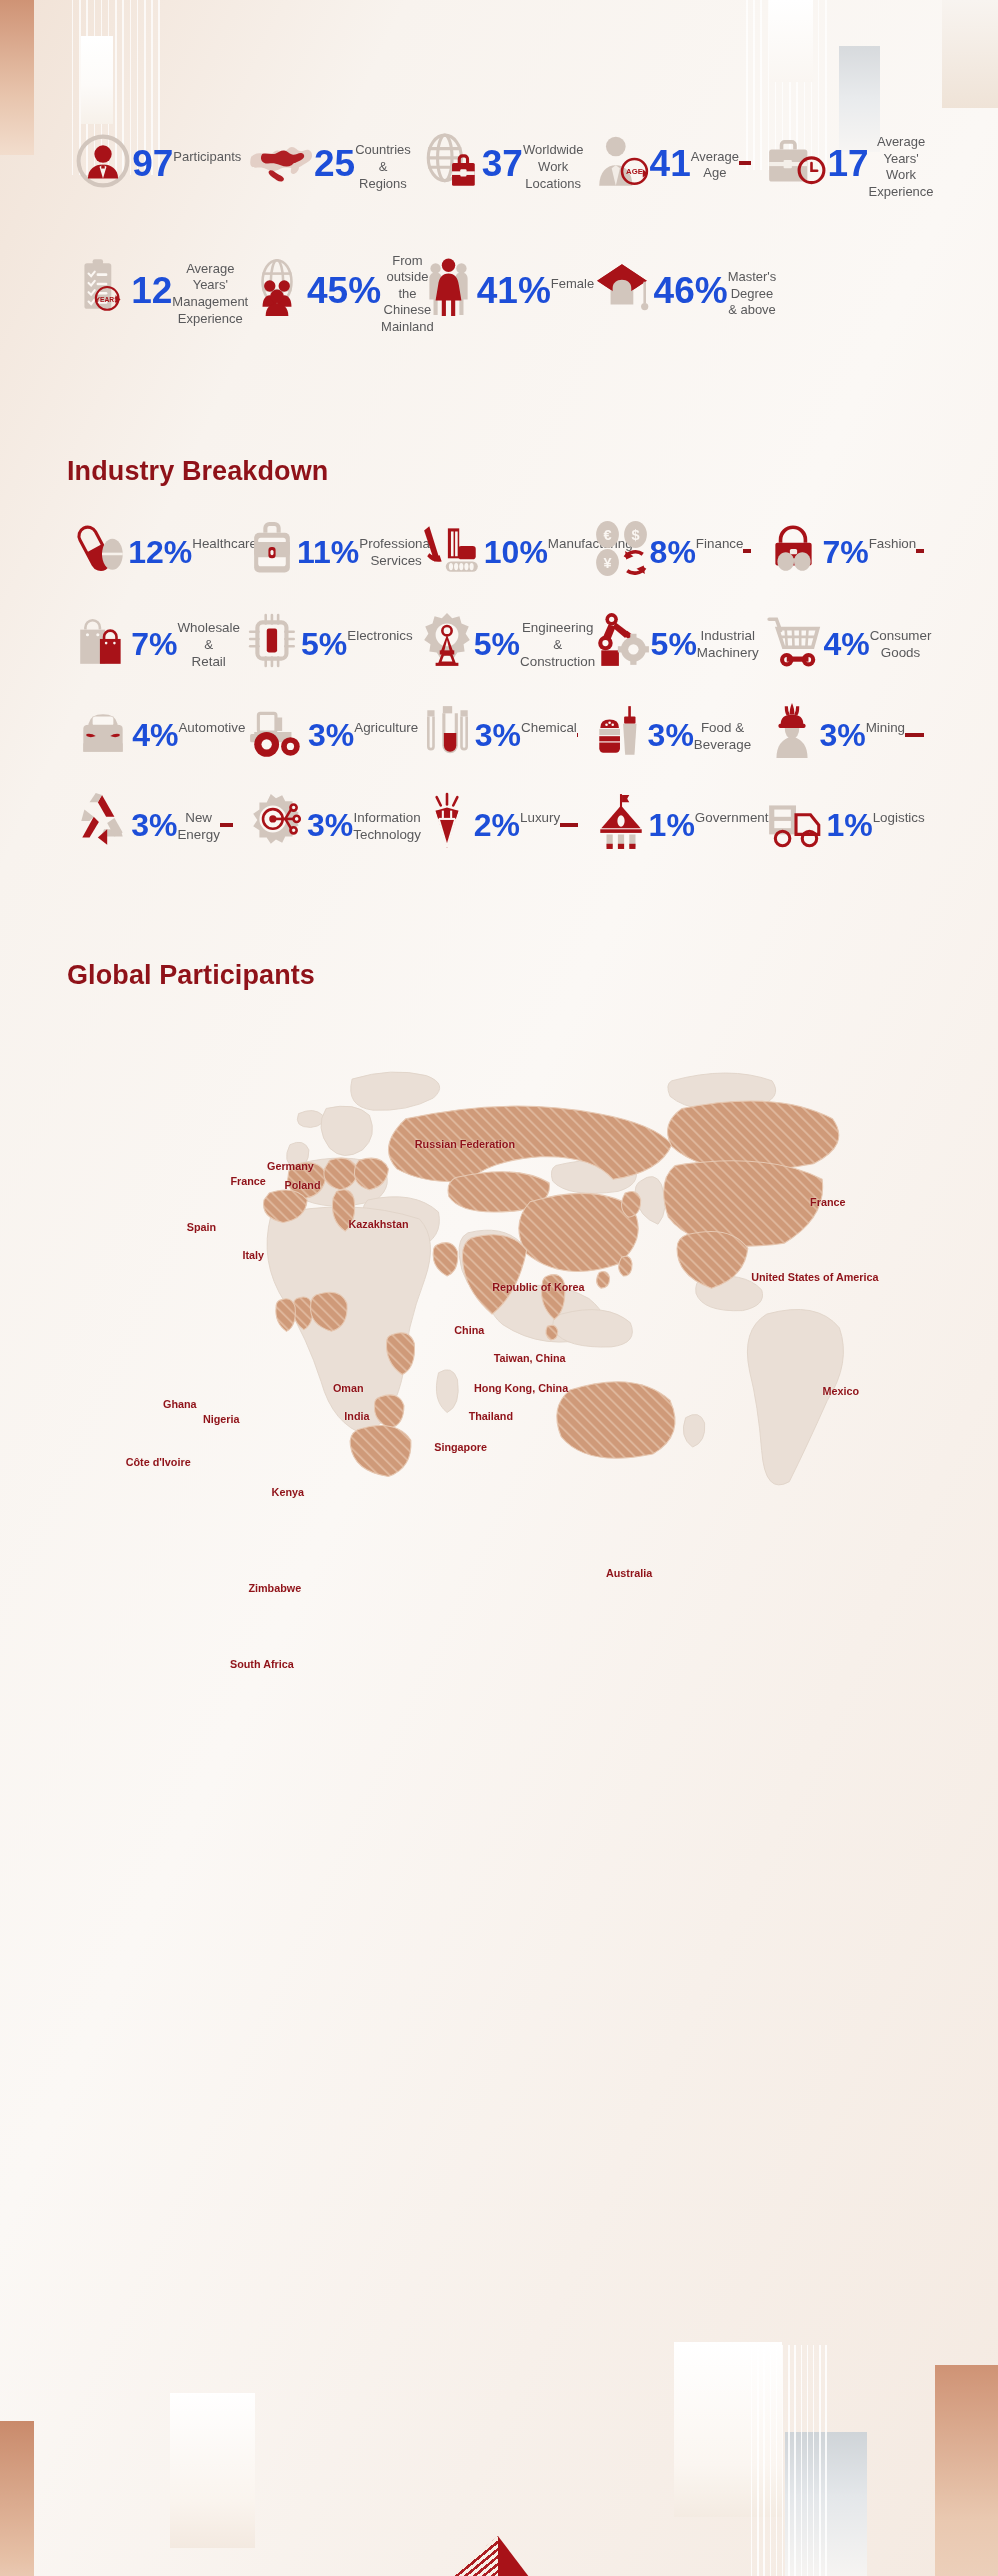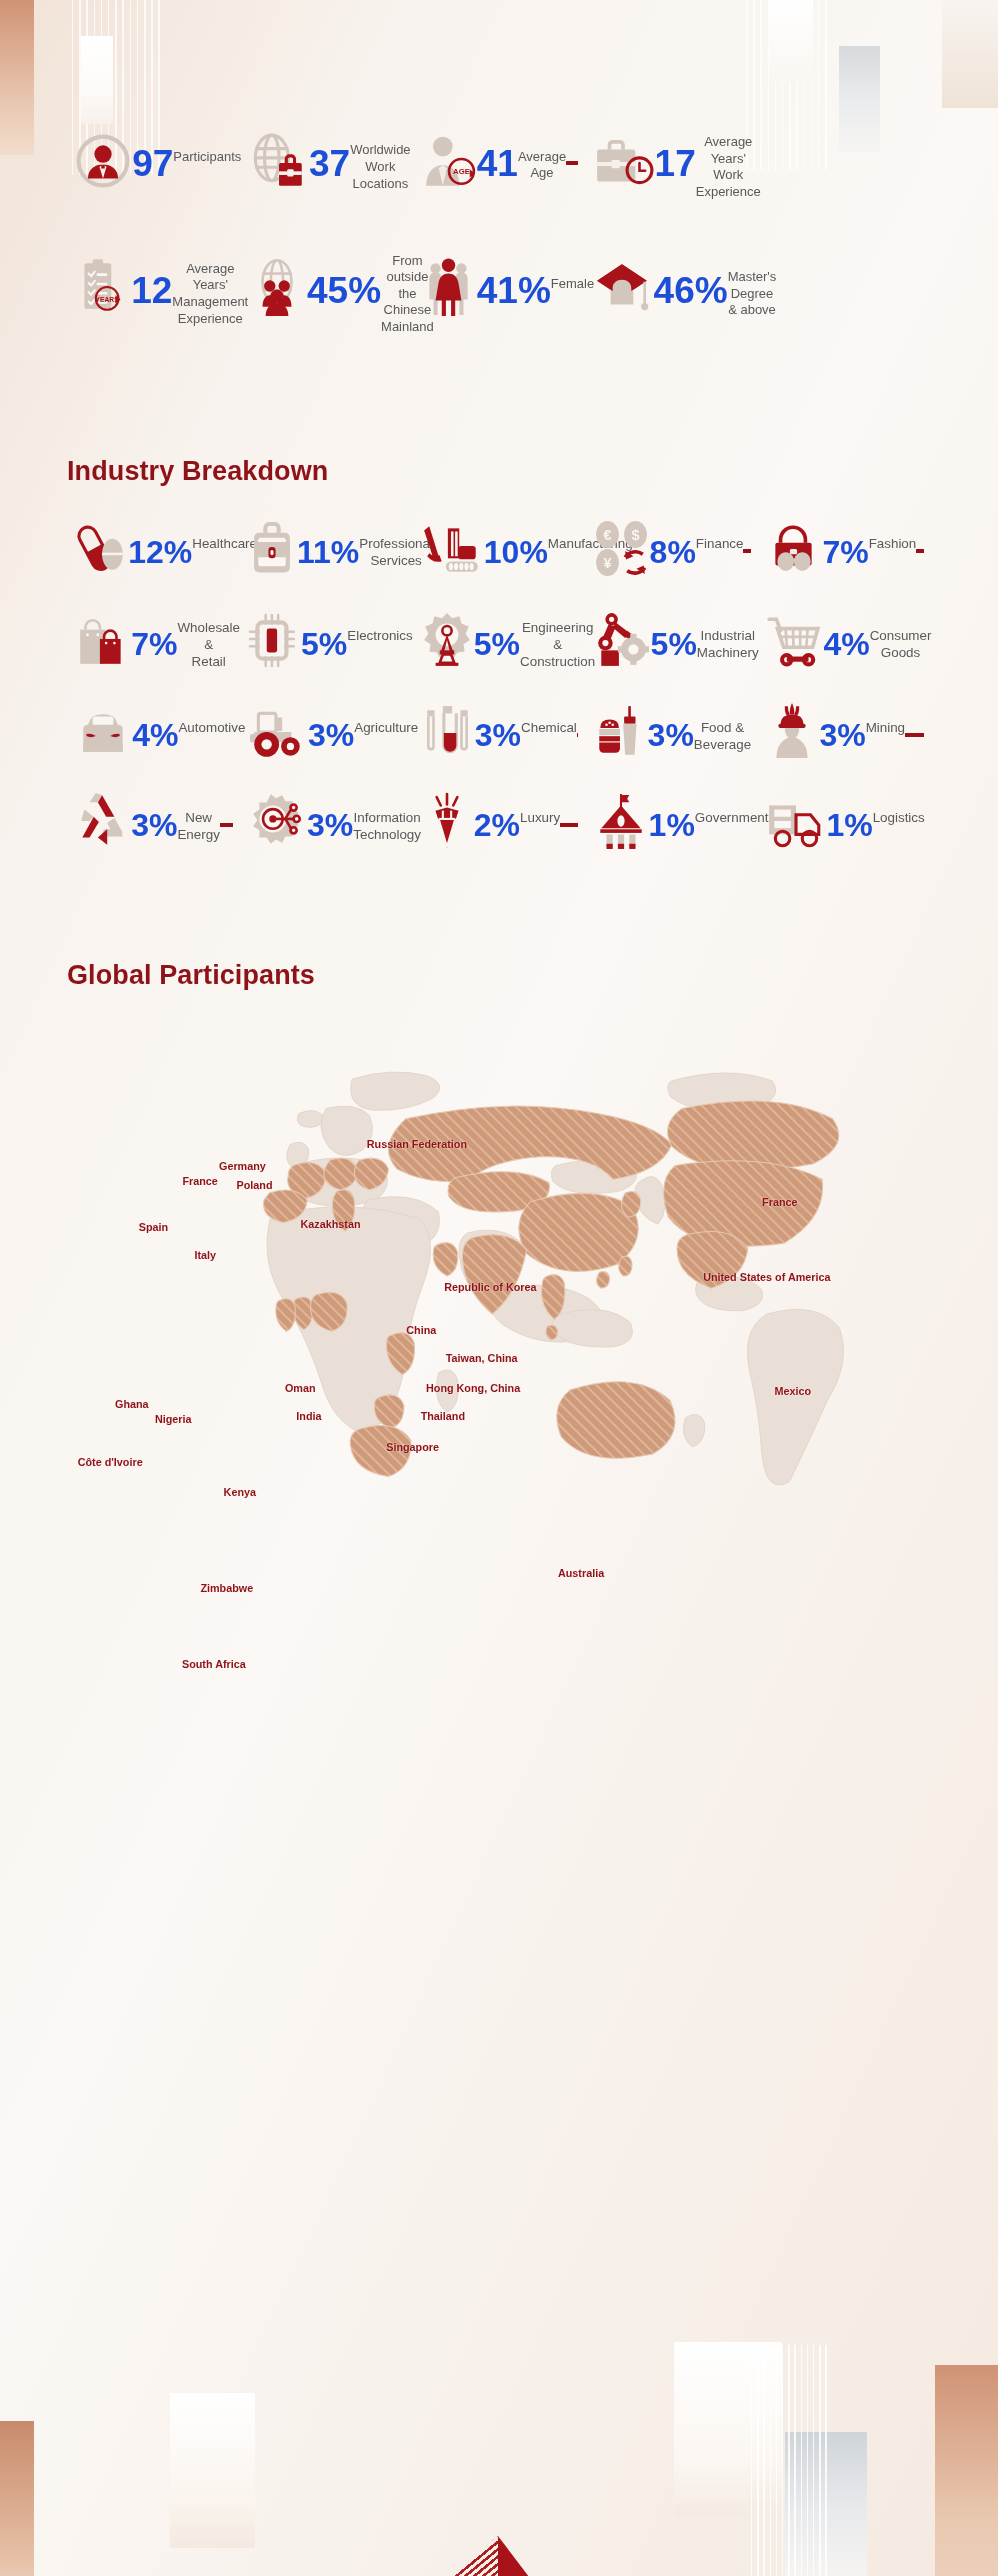--- a/index.html
+++ b/index.html
@@ -145,20 +145,21 @@
 
   
   #map-wrap {
     position:relative; margin-top:36px; width:100%; height:505px;
   }
   #map-wrap svg { display:block; width:100%; height:100%; }
   .mlabel {
     position:absolute; font-size:10.8px; font-weight:bold; color:#8f1219;
     white-space:nowrap; transform:translate(-50%,-50%);
     text-shadow: 0 0 2.1px rgba(250,243,236,.85);
+    margin-left: 48px;
   }
 </style>
 </head>
 <body>
 
 <div id="bg">
   <div class="bg-base"></div>
   <div class="bg-vstripes" style="left:72px;width:93px;top:0;height:175px;"></div>
   <div class="bg-vstripes" style="right:170px;width:82px;top:0;height:170px;"></div>
   <div class="bg-block tall-left"></div>
@@ -190,20 +191,33 @@
             <path d="M24 80c0-16 12-24 26-24s26 8 26 24z" fill="#a81218"></path>
             <path d="M50 56 L44 60 L50 80 L56 60 Z" fill="#f7f2ec"></path>
             <rect x="47" y="57" width="6" height="6" fill="#a81218"></rect>
           </svg>
         </div>
         <div class="stat-value">97</div>
         <div class="stat-label">Participants</div>
         <div class="stat-rule"></div>
       </div>
 
+      <div class="stat-cell">
+        <div class="stat-icon">
+          <svg width="67" height="52" viewBox="0 0 130 100">
+            <path d="M8 36c6-6 14-8 22-6 4 1 8 4 13 3 6-2 9-8 15-9 5-1 9 3 14 2 6-2 9-9 15-9 7 0 10 7 16 8 6 1 11-4 17-2 5 2 7 8 6 13-1 6-6 9-11 12-7 4-13 9-21 10-7 1-14-2-21-1-8 1-14 7-22 7-8 0-15-6-23-7-7-1-14 2-19-2-4-4-3-12-1-19z" fill="#e3cfc6"></path>
+            <path d="M30 30c9-2 17 2 25 0 6-2 11-7 17-6 7 1 11 8 18 8 6 0 11-5 17-3 4 1 5 6 3 9-3 5-10 6-15 9-6 3-11 8-18 8-8 0-15-5-23-6-8-1-16 2-22-2-5-3-7-11-2-17z" fill="#b01f24"></path>
+            <path d="M46 62c5 0 9 4 13 7 4 3 9 4 12 8 2 3-1 7-5 7-6 0-11-5-16-8-4-3-9-7-8-11 1-2 2-3 4-3z" fill="#b01f24"></path>
+            <path d="M92 48c5-1 9 3 9 8 0 6-4 11-9 13-4 2-8-2-7-6 1-6 3-14 7-15z" fill="#e3cfc6"></path>
+          </svg>
+        </div>
+        <div class="stat-value">25</div>
+        <div class="stat-label">Countries &amp;<br>Regions</div>
+        <div class="stat-rule"></div>
+      </div>
 
       <div class="stat-cell">
         <div class="stat-icon">
           <svg width="62" height="58" viewBox="0 0 120 112">
             <g stroke="#d2c6bd" stroke-width="6" fill="none">
               <ellipse cx="48" cy="50" rx="32" ry="44"></ellipse>
               <ellipse cx="48" cy="50" rx="14" ry="44"></ellipse>
               <line x1="16" y1="32" x2="80" y2="32"></line>
               <line x1="14" y1="50" x2="82" y2="50"></line>
               <line x1="16" y1="68" x2="80" y2="68"></line>

